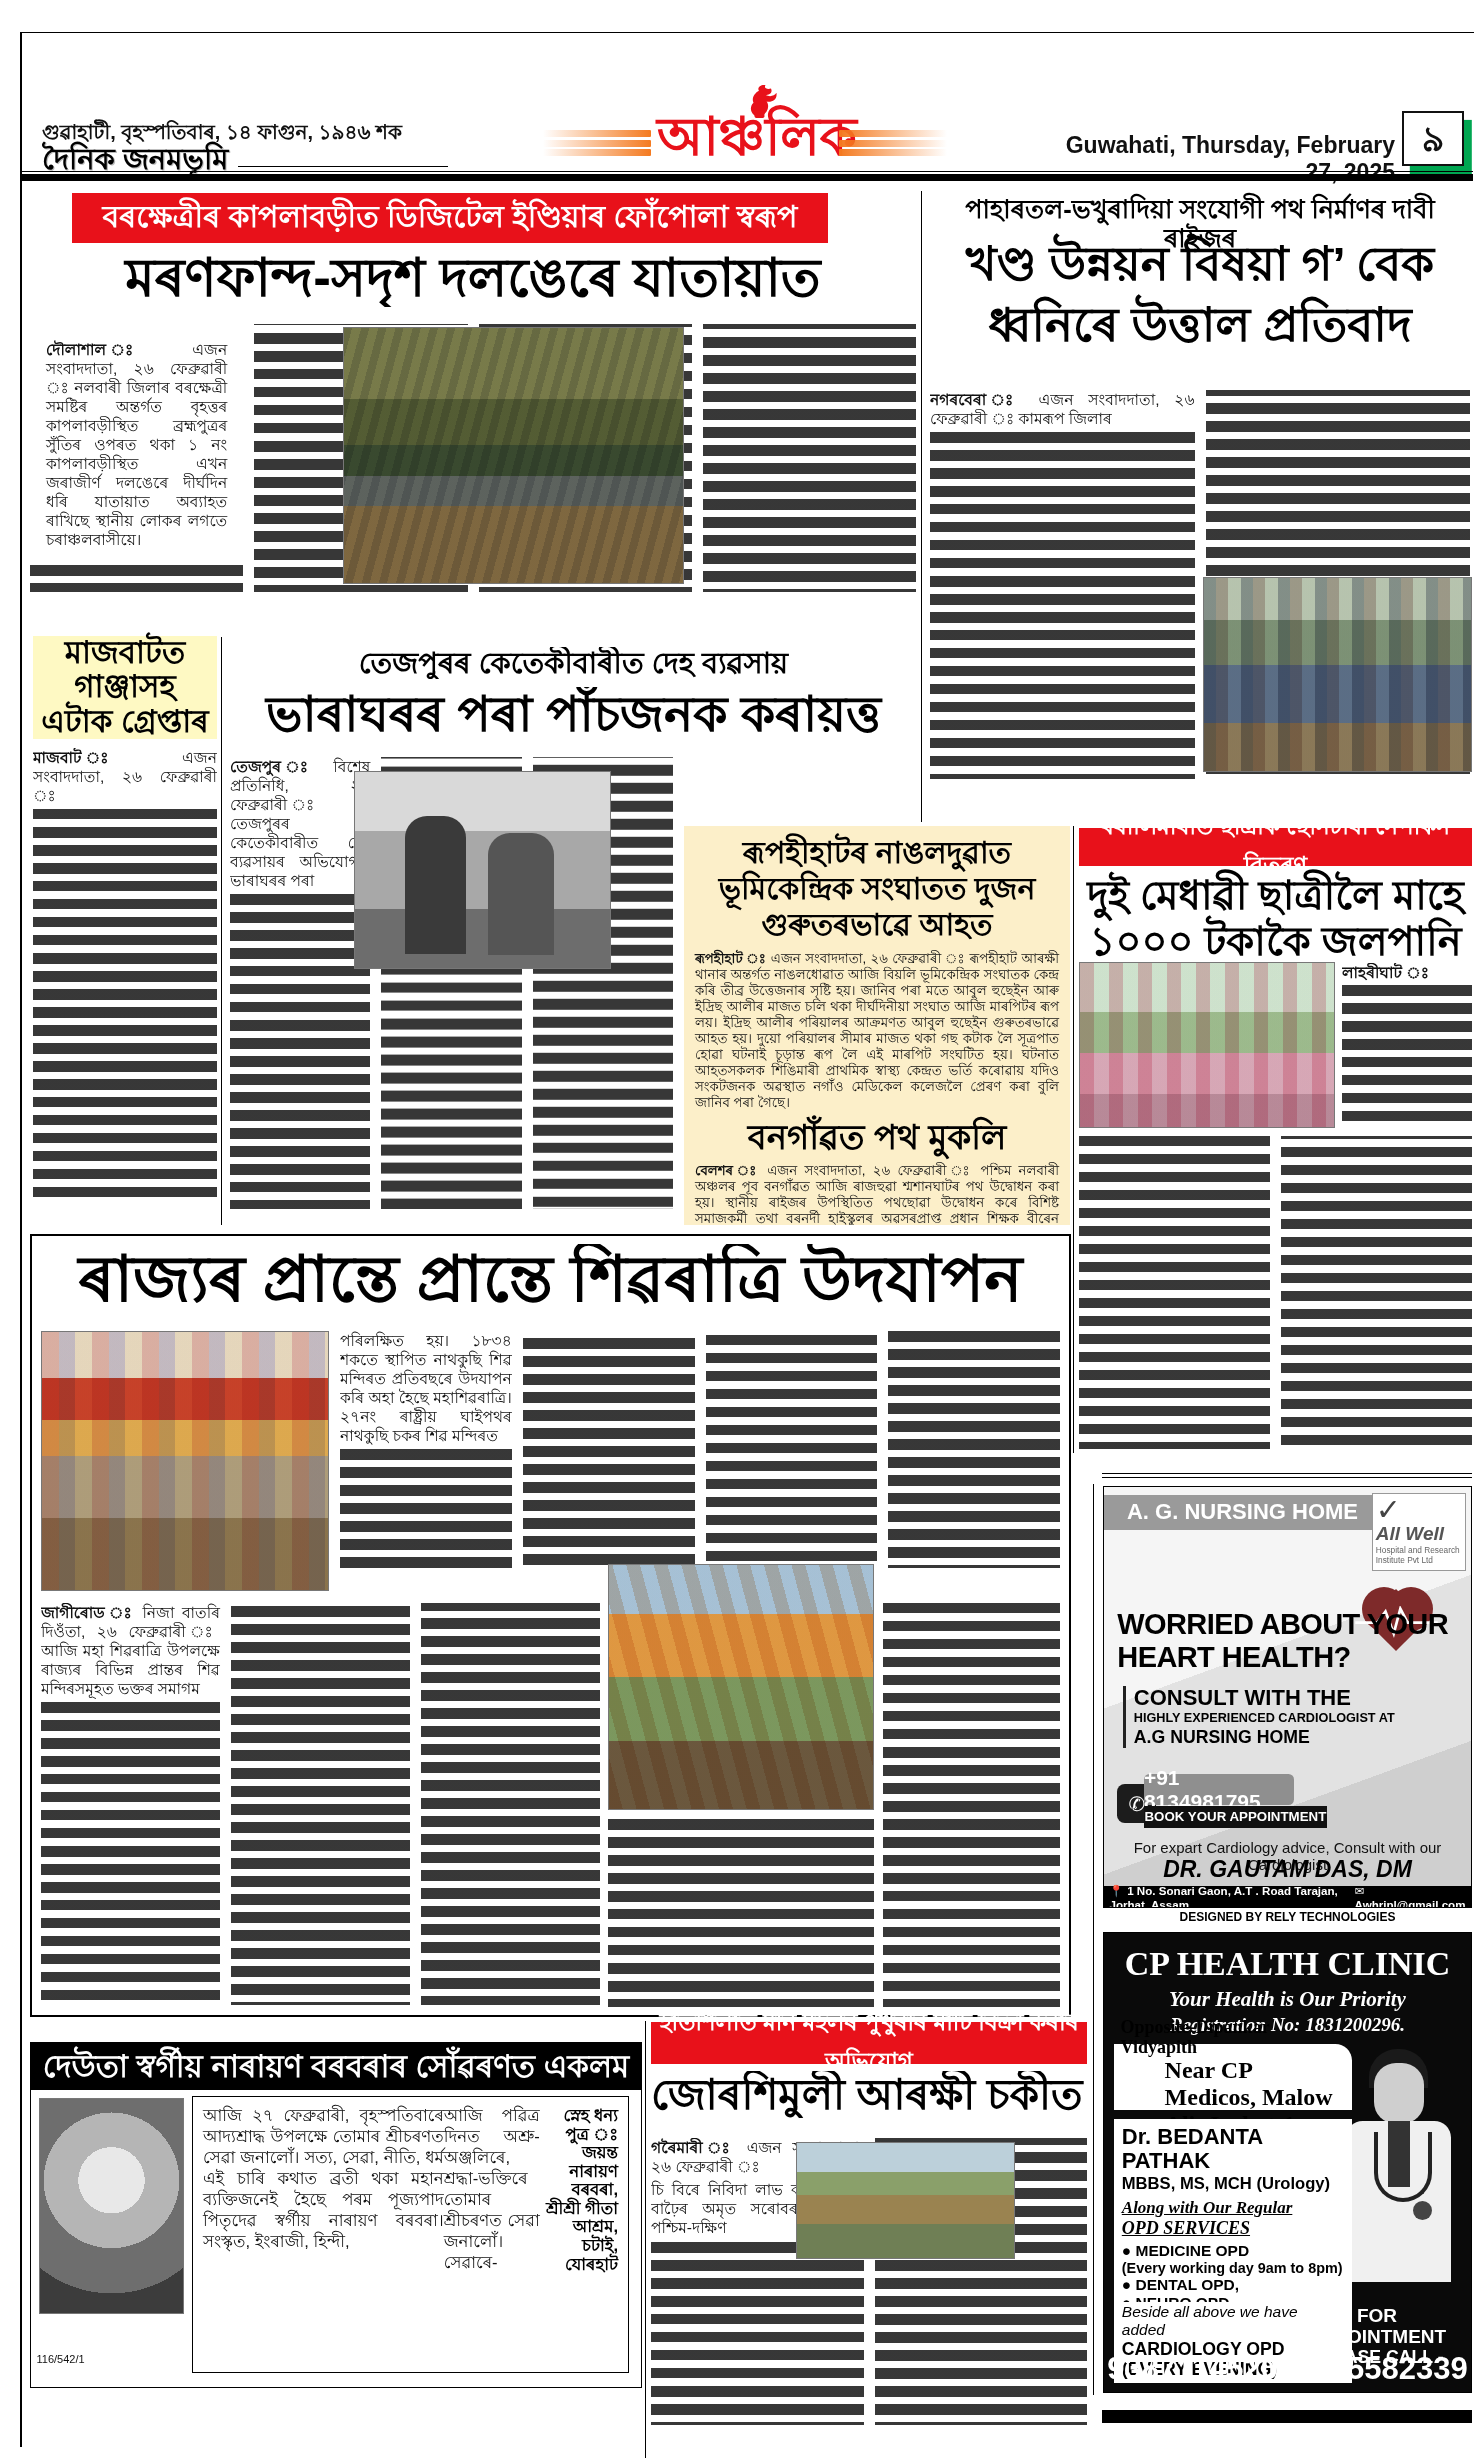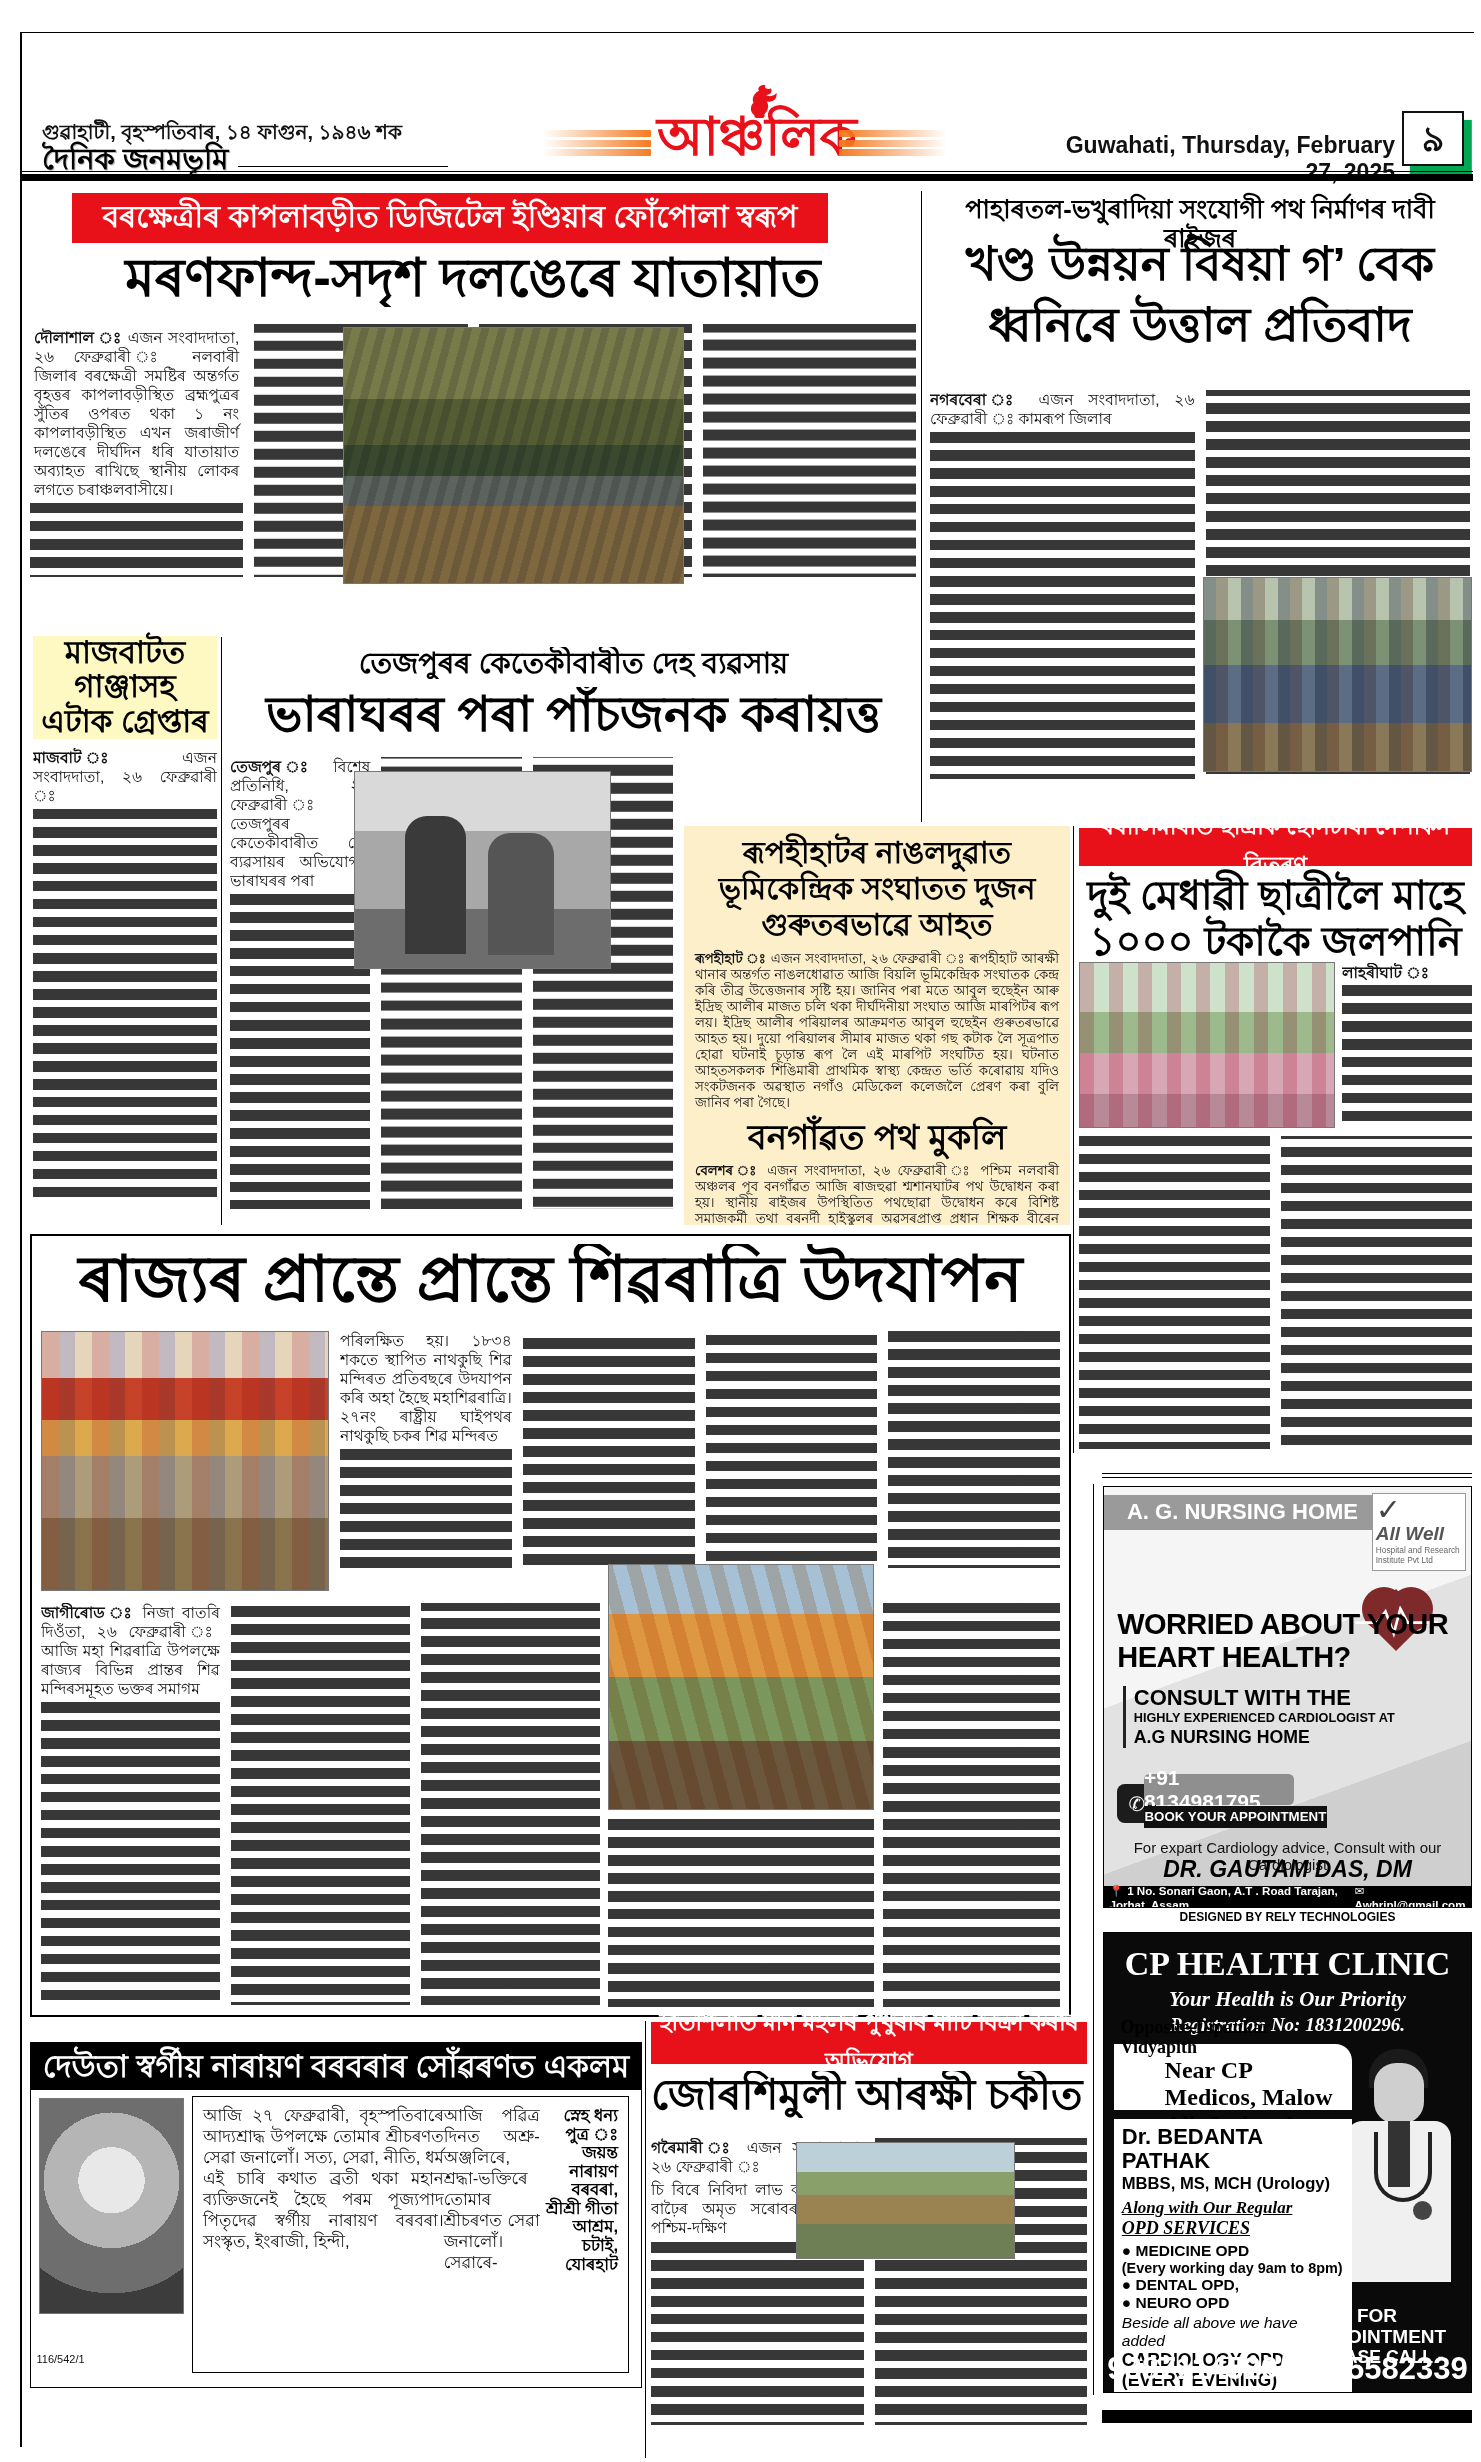--- a/index.html
+++ b/index.html
@@ -60,21 +60,21 @@
   <div class="abs center" style="left:1402px;top:111px;width:58px;height:51px;background:#fff;border:2.2px solid #111;
               box-shadow:7.8px 8.9px 0 #00a651;font-size:35px;font-weight:bold;line-height:51px;">৯</div>
 
   <div class="abs hline" style="left:22px;top:171px;width:1451px;"></div>
   <div class="abs" style="left:22px;top:174px;width:1451px;height:7.2px;background:#000;"></div>
 
   <div class="abs kicker-red" style="left:72px;top:193px;width:756px;height:50px;font-size:30px;">বৰক্ষেত্ৰীৰ কাপলাবড়ীত ডিজিটেল ইণ্ডিয়াৰ ফোঁপোলা স্বৰূপ</div>
   <div class="abs hl center nowrap" style="left:30px;top:248px;width:886px;font-size:53px;">মৰণফান্দ-সদৃশ দলঙেৰে যাতায়াত</div>
 
   <div class="abs cols4 body-txt" style="left:30px;top:324px;width:886px;height:307px;overflow:hidden;">
-    <p style="margin:4px;"><b class="dateline">দৌলাশাল ঃ</b>
+    <p style="margin:16px;"><b class="dateline">দৌলাশাল ঃ</b>
       <span>এজন সংবাদদাতা, ২৬ ফেব্ৰুৱাৰী ঃ নলবাৰী জিলাৰ বৰক্ষেত্ৰী সমষ্টিৰ অন্তৰ্গত বৃহত্তৰ কাপলাবড়ীস্থিত ব্ৰহ্মপুত্ৰৰ সুঁতিৰ ওপৰত থকা ১ নং কাপলাবড়ীস্থিত এখন জৰাজীৰ্ণ দলঙেৰে দীৰ্ঘদিন ধৰি যাতায়াত অব্যাহত ৰাখিছে স্থানীয় লোকৰ লগতে চৰাঞ্চলবাসীয়ে।</span></p>
     <div class="fl" style="height:831px;margin-top:4.4px;"></div>
   </div>
   <div class="abs photo" style="left:343px;top:327px;width:341px;height:257px;
               background:linear-gradient(180deg,#9fb27a 0 28%,#6f8656 28% 46%,#4c6b4e 46% 58%,#7b8f9b 58% 70%,#a8966a 70% 100%),
                          repeating-linear-gradient(105deg,rgba(90,66,40,.55) 0 7.8px,rgba(140,110,70,.55) 7.8px 16.6px);
               background-blend-mode:multiply;"></div>
 
   <div class="abs vline" style="left:921px;top:191px;height:631px;"></div>
 
@@ -261,21 +261,21 @@
       <div class="hl" style="font-size:16.6px;margin-top:1.1px;">MBBS, MS, MCH (Urology)</div>
       <div class="hl serif" style="font-style:italic;font-size:17px;text-decoration:underline;margin-top:4.4px;">Along with Our Regular</div>
       <div class="hl serif" style="font-style:italic;font-size:18px;text-decoration:underline;margin-top:1.1px;">OPD SERVICES</div>
       <div class="bullet" style="font-size:15.5px;margin-top:4.4px;">MEDICINE OPD</div>
       <div style="font-size:14.4px;font-weight:bold;">(Every working day 9am to 8pm)</div>
       <div class="bullet" style="font-size:15.5px;">DENTAL OPD,</div>
       <div class="bullet" style="font-size:15.5px;">NEURO OPD</div>
       <div class="bullet" style="font-size:15.5px;">ENT OPD,</div>
       <div class="bullet" style="font-size:15.5px;">DIETICIAN OPD</div>
     </div>
-    <div style="position:absolute;left:10px;top:380px;width:238px;color:#000;">
+    <div style="position:absolute;left:10px;top:369px;width:238px;color:#000;">
       <div style="background:#fff;font-style:italic;font-size:15.5px;padding:1.1px 7.8px;">Beside all above we have added</div>
       <div class="hl" style="background:#fff;font-size:17.7px;padding:0 7.8px;">CARDIOLOGY OPD</div>
       <div class="hl" style="background:#fff;font-size:17.7px;padding:0 7.8px 3.3px;">(EVERY EVENING)</div>
     </div>
     <div style="position:absolute;right:11px;top:372px;width:166px;text-align:center;">
       <div class="hl" style="font-size:19px;color:#fff;">FOR APPOINTMENT</div>
       <div class="hl" style="font-size:17.7px;color:#fff;">PLEASE CALL -</div>
     </div>
     <div class="hl center" style="position:absolute;left:0;top:419px;width:100%;font-size:31px;color:#fff;">9387114520/ 9365582339</div>
   </div>

